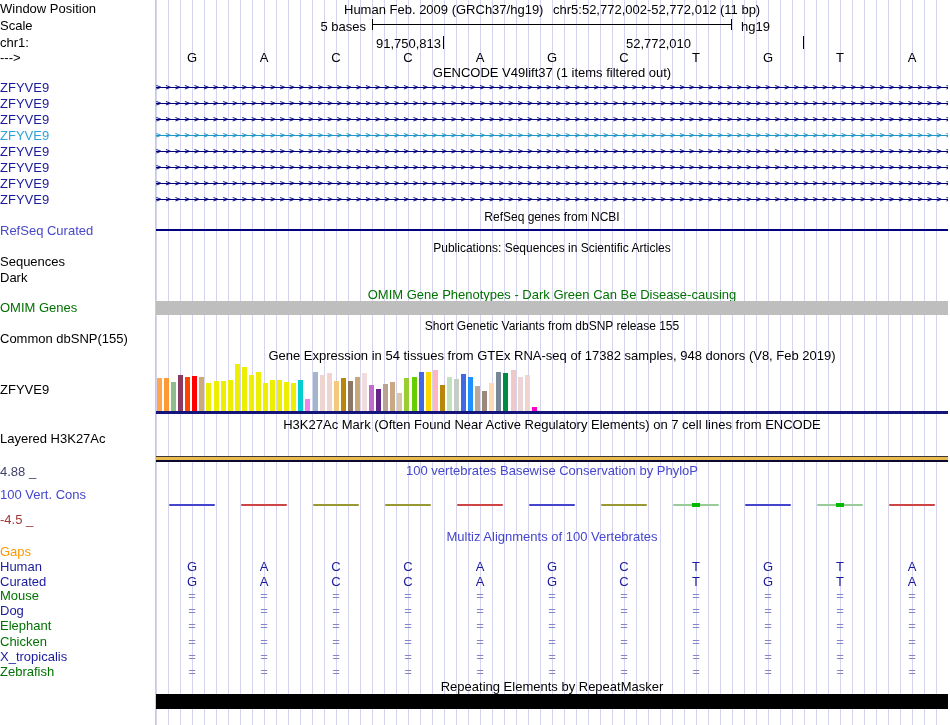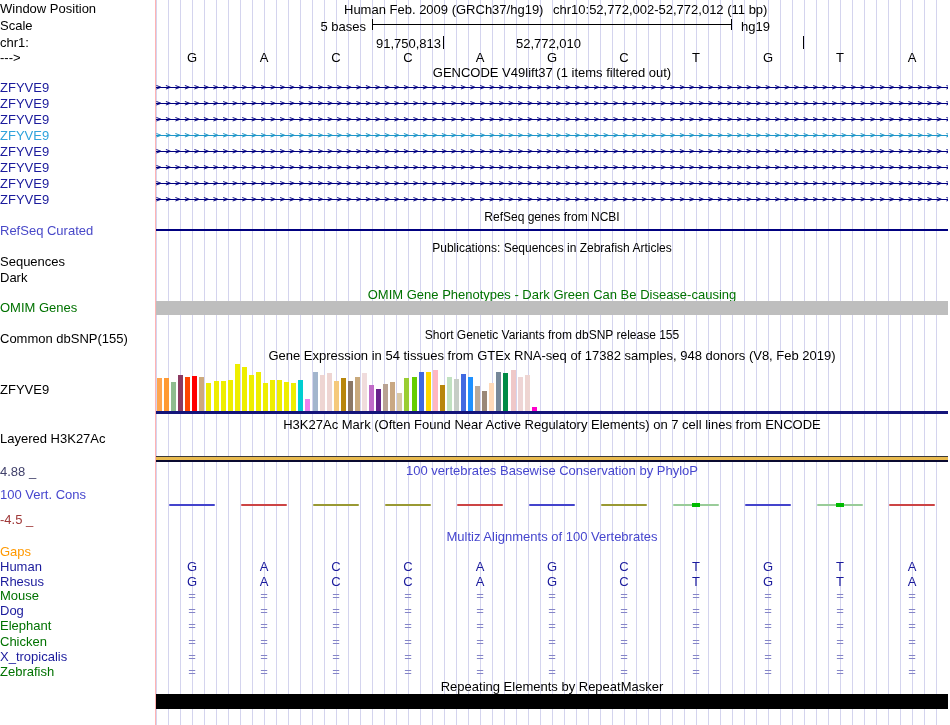--- a/index.html
+++ b/index.html
@@ -37,32 +37,32 @@
   .cons-dot{width:8px;height:4px;margin:-3px auto 0}
   .tick{position:absolute;width:1px;height:13px;background:#000}
   .bracket{position:absolute;left:372px;top:19px;width:360px;height:11px;
     border-left:1px solid #000;border-right:1px solid #000;
     background:linear-gradient(#000,#000) center/100% 1px no-repeat}
   #scale-value{position:absolute;left:156px;top:19px;width:210px;text-align:right}
   #assembly-short{position:absolute;left:741px;top:19px}
   #assembly-title{position:absolute;left:344px;top:2px}
   #position-display{position:absolute;left:553px;top:2px}
   #pos-left{position:absolute;left:156px;top:36px;width:285px;text-align:right}
-  #pos-right{position:absolute;left:516px;top:36px;width:285px;text-align:left}
+  #pos-right{position:absolute;left:516px;top:36px;width:285px;text-align:center}
   #seq-grid{top:51px;font-size:13px}
 </style>
 </head>
 <body>
 
 <div class="grid-bg"></div>
 <div class="cursor"></div>
 
 <div class="lbl" style="top:2px">Window Position</div>
 <div id="assembly-title">Human Feb. 2009 (GRCh37/hg19)</div>
-<div id="position-display">chr10:52,772,002-52,772,012 (11 bp)</div>
+<div id="position-display">chr5:52,772,002-52,772,012 (11 bp)</div>
 
 <div class="lbl" style="top:19px">Scale</div>
 <div id="scale-value">5 bases</div>
 <div class="bracket"></div>
 <div id="assembly-short">hg19</div>
 
 <div class="lbl" style="top:36px">chr1:</div>
 <div id="pos-left">91,750,813</div>
 <div class="tick" style="left:443px;top:36px"></div>
 <div id="pos-right">52,772,010</div>
@@ -124,29 +124,29 @@
     <div class="tx" style="top: 192px;">
       <div class="tx-line" style="background: rgb(0, 0, 128);"></div>
       <div class="tx-arrows" style="color: rgb(0, 0, 128);">&gt;&gt;&gt;&gt;&gt;&gt;&gt;&gt;&gt;&gt;&gt;&gt;&gt;&gt;&gt;&gt;&gt;&gt;&gt;&gt;&gt;&gt;&gt;&gt;&gt;&gt;&gt;&gt;&gt;&gt;&gt;&gt;&gt;&gt;&gt;&gt;&gt;&gt;&gt;&gt;&gt;&gt;&gt;&gt;&gt;&gt;&gt;&gt;&gt;&gt;&gt;&gt;&gt;&gt;&gt;&gt;&gt;&gt;&gt;&gt;&gt;&gt;&gt;&gt;&gt;&gt;&gt;&gt;&gt;&gt;&gt;&gt;&gt;&gt;&gt;&gt;&gt;&gt;&gt;&gt;&gt;&gt;&gt;&gt;</div>
     </div>
   </div>
 
 <div class="title t12" style="top:210px">RefSeq genes from NCBI</div>
 <div class="lbl c-refseq" style="top:224px">RefSeq Curated</div>
 <div id="refseq-line" class="hbar"></div>
 
-<div class="title t12" style="top:241px">Publications: Sequences in Zebrafish Articles</div>
+<div class="title t12" style="top:241px">Publications: Sequences in Scientific Articles</div>
 <div class="lbl" style="top:255px">Sequences</div>
 <div class="lbl" style="top:271px">Dark</div>
 
 <div class="title c-green" style="top:288px">OMIM Gene Phenotypes - Dark Green Can Be Disease-causing</div>
 <div class="lbl c-green" style="top:301px">OMIM Genes</div>
 <div id="omim-bar" class="hbar"></div>
 
-<div class="title t12" style="top:328px">Short Genetic Variants from dbSNP release 155</div>
+<div class="title t12" style="top:319px">Short Genetic Variants from dbSNP release 155</div>
 <div class="lbl" style="top:332px">Common dbSNP(155)</div>
 
 <div class="title" style="top:349px">Gene Expression in 54 tissues from GTEx RNA-seq of 17382 samples, 948 donors (V8, Feb 2019)</div>
 <div class="lbl" style="top:383px">ZFYVE9</div>
 <div id="gtex-bars">
     <div class="gtex-bar" style="left: 1px; height: 33px; background: rgb(255, 165, 79);"></div>
     <div class="gtex-bar" style="left: 8px; height: 33px; background: rgb(255, 153, 51);"></div>
     <div class="gtex-bar" style="left: 15px; height: 29px; background: rgb(143, 188, 143);"></div>
     <div class="gtex-bar" style="left: 22px; height: 36px; background: rgb(139, 58, 98);"></div>
     <div class="gtex-bar" style="left: 29px; height: 34px; background: rgb(255, 69, 0);"></div>
@@ -258,21 +258,21 @@
       <span style="color: rgb(26, 26, 156);">C</span>
       <span style="color: rgb(26, 26, 156);">C</span>
       <span style="color: rgb(26, 26, 156);">A</span>
       <span style="color: rgb(26, 26, 156);">G</span>
       <span style="color: rgb(26, 26, 156);">C</span>
       <span style="color: rgb(26, 26, 156);">T</span>
       <span style="color: rgb(26, 26, 156);">G</span>
       <span style="color: rgb(26, 26, 156);">T</span>
       <span style="color: rgb(26, 26, 156);">A</span>
     </div>
-    <div class="lbl" style="top: 575px; color: rgb(26, 26, 156);">Rhesus</div>
+    <div class="lbl" style="top: 575px; color: rgb(26, 26, 156);">Curated</div>
     <div class="bgrid" style="top: 575px;">
       <span style="color: rgb(26, 26, 156);">G</span>
       <span style="color: rgb(26, 26, 156);">A</span>
       <span style="color: rgb(26, 26, 156);">C</span>
       <span style="color: rgb(26, 26, 156);">C</span>
       <span style="color: rgb(26, 26, 156);">A</span>
       <span style="color: rgb(26, 26, 156);">G</span>
       <span style="color: rgb(26, 26, 156);">C</span>
       <span style="color: rgb(26, 26, 156);">T</span>
       <span style="color: rgb(26, 26, 156);">G</span>

